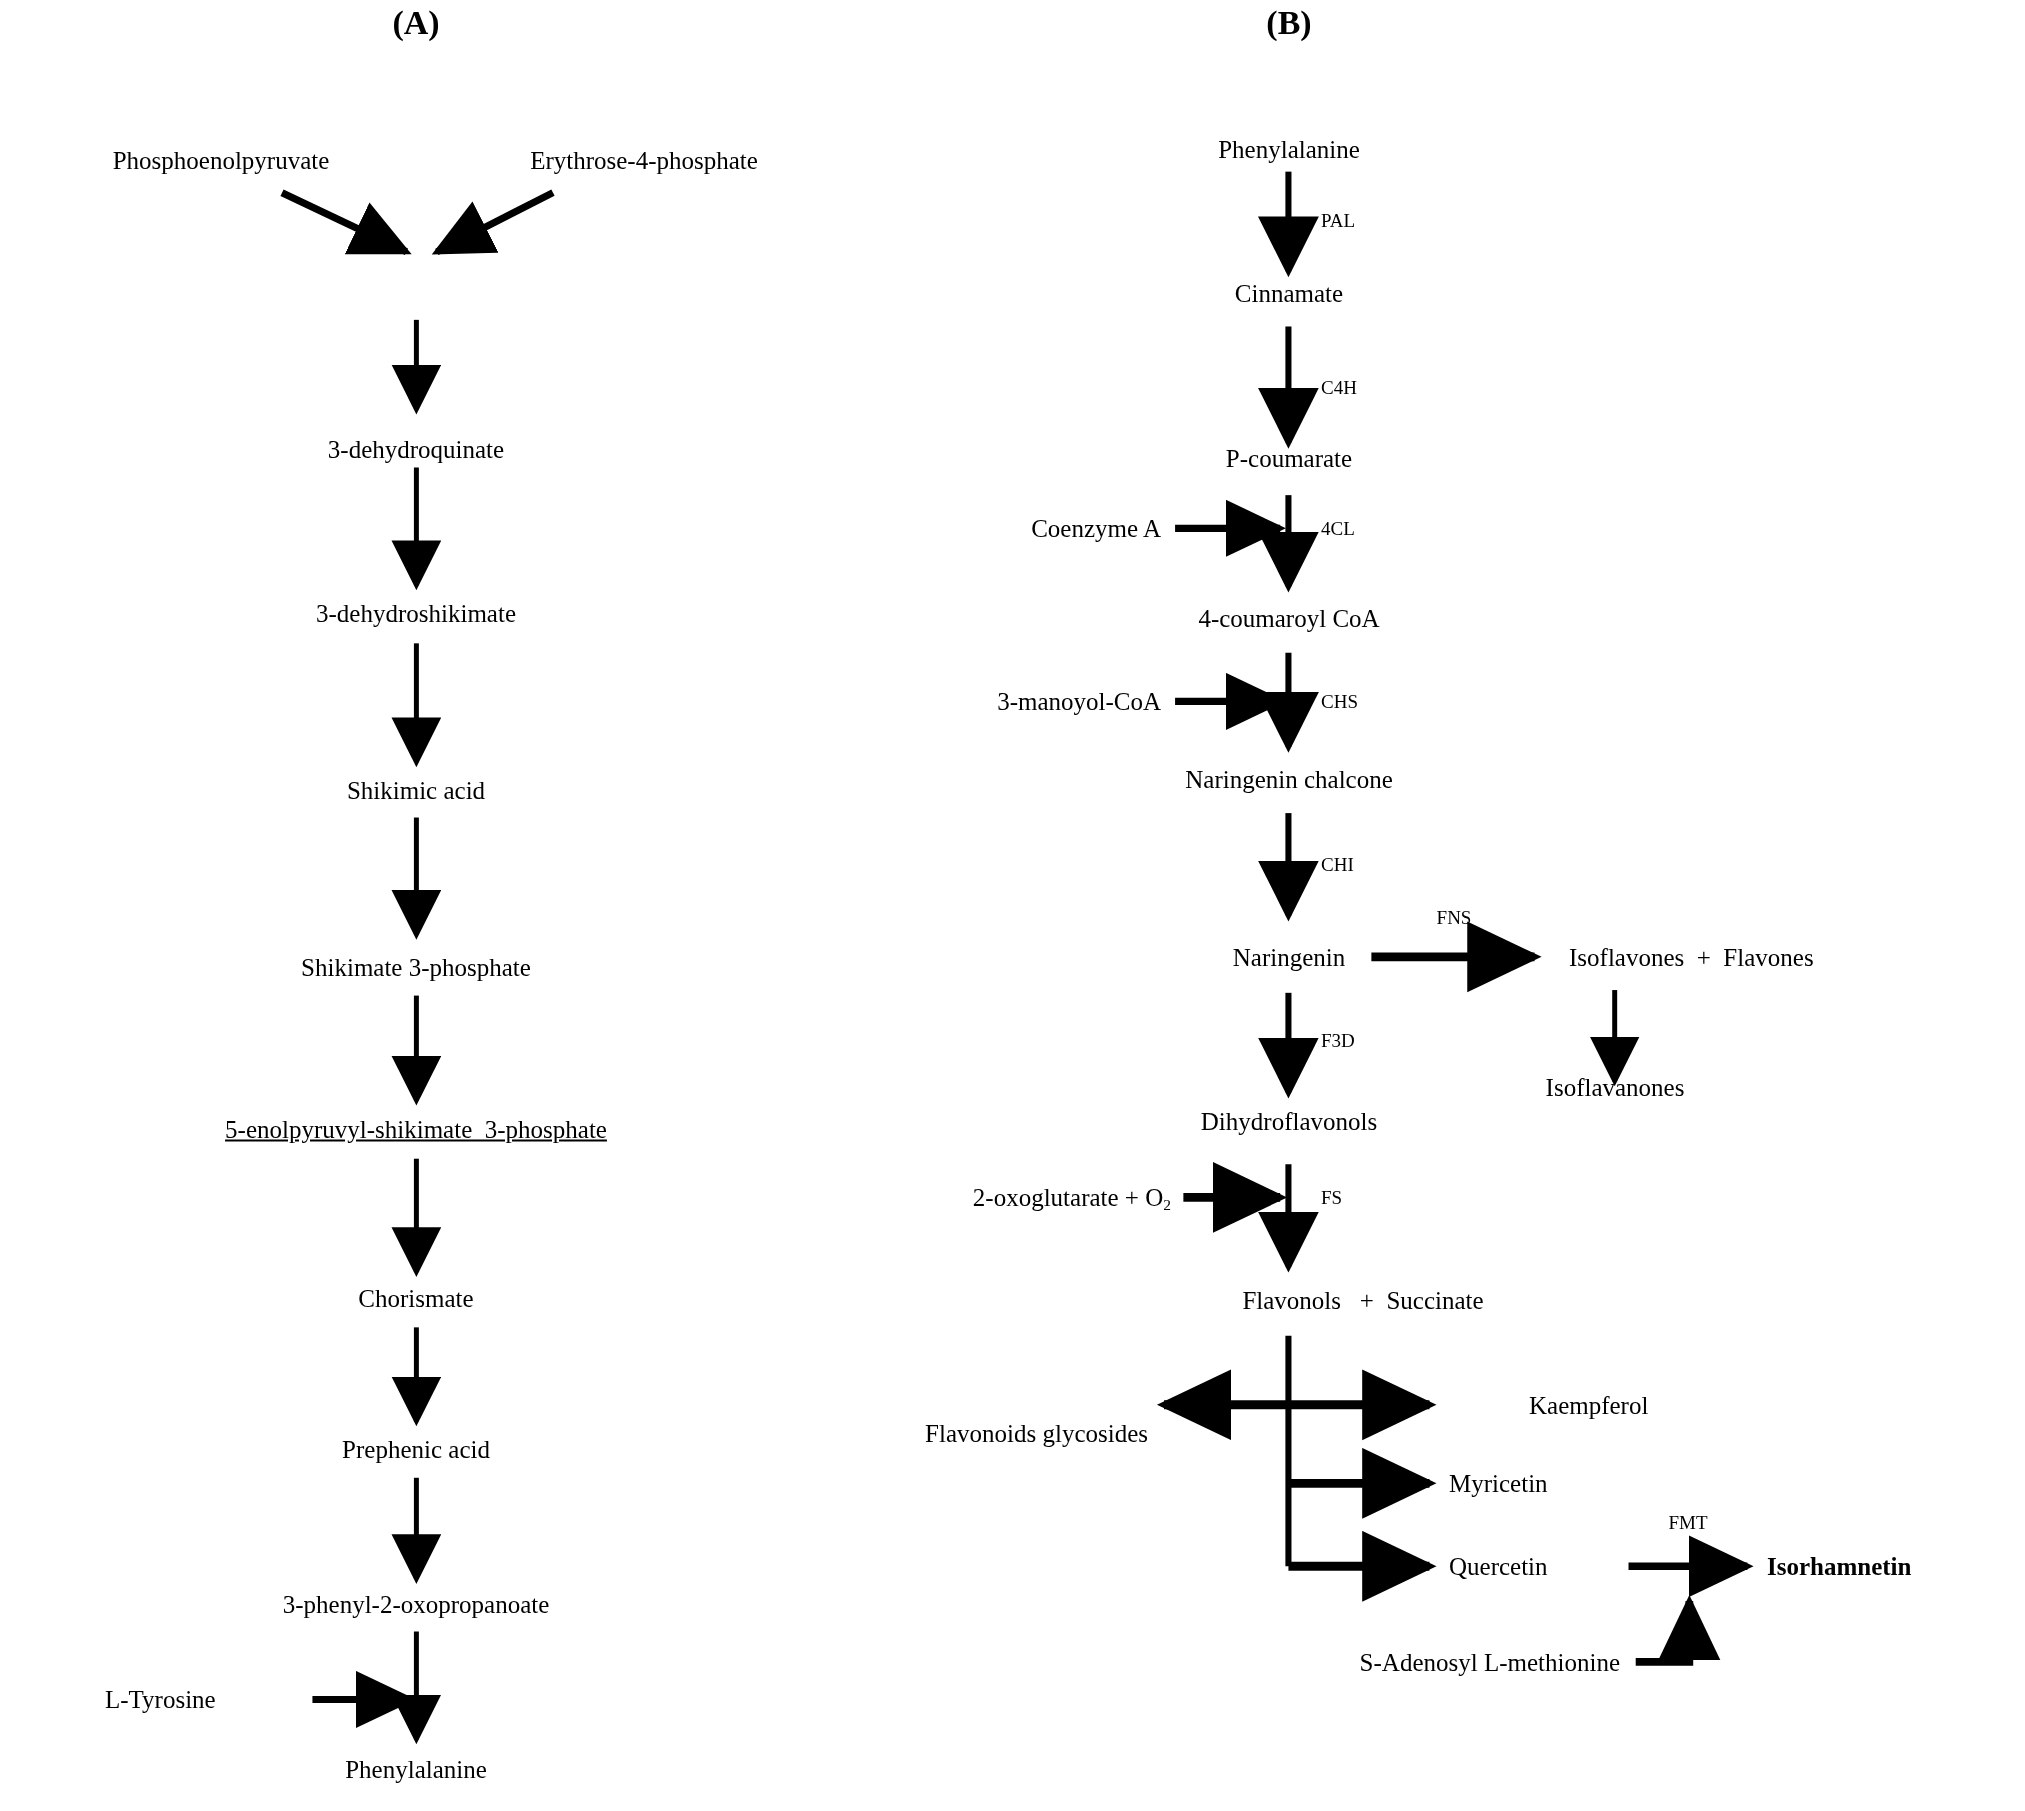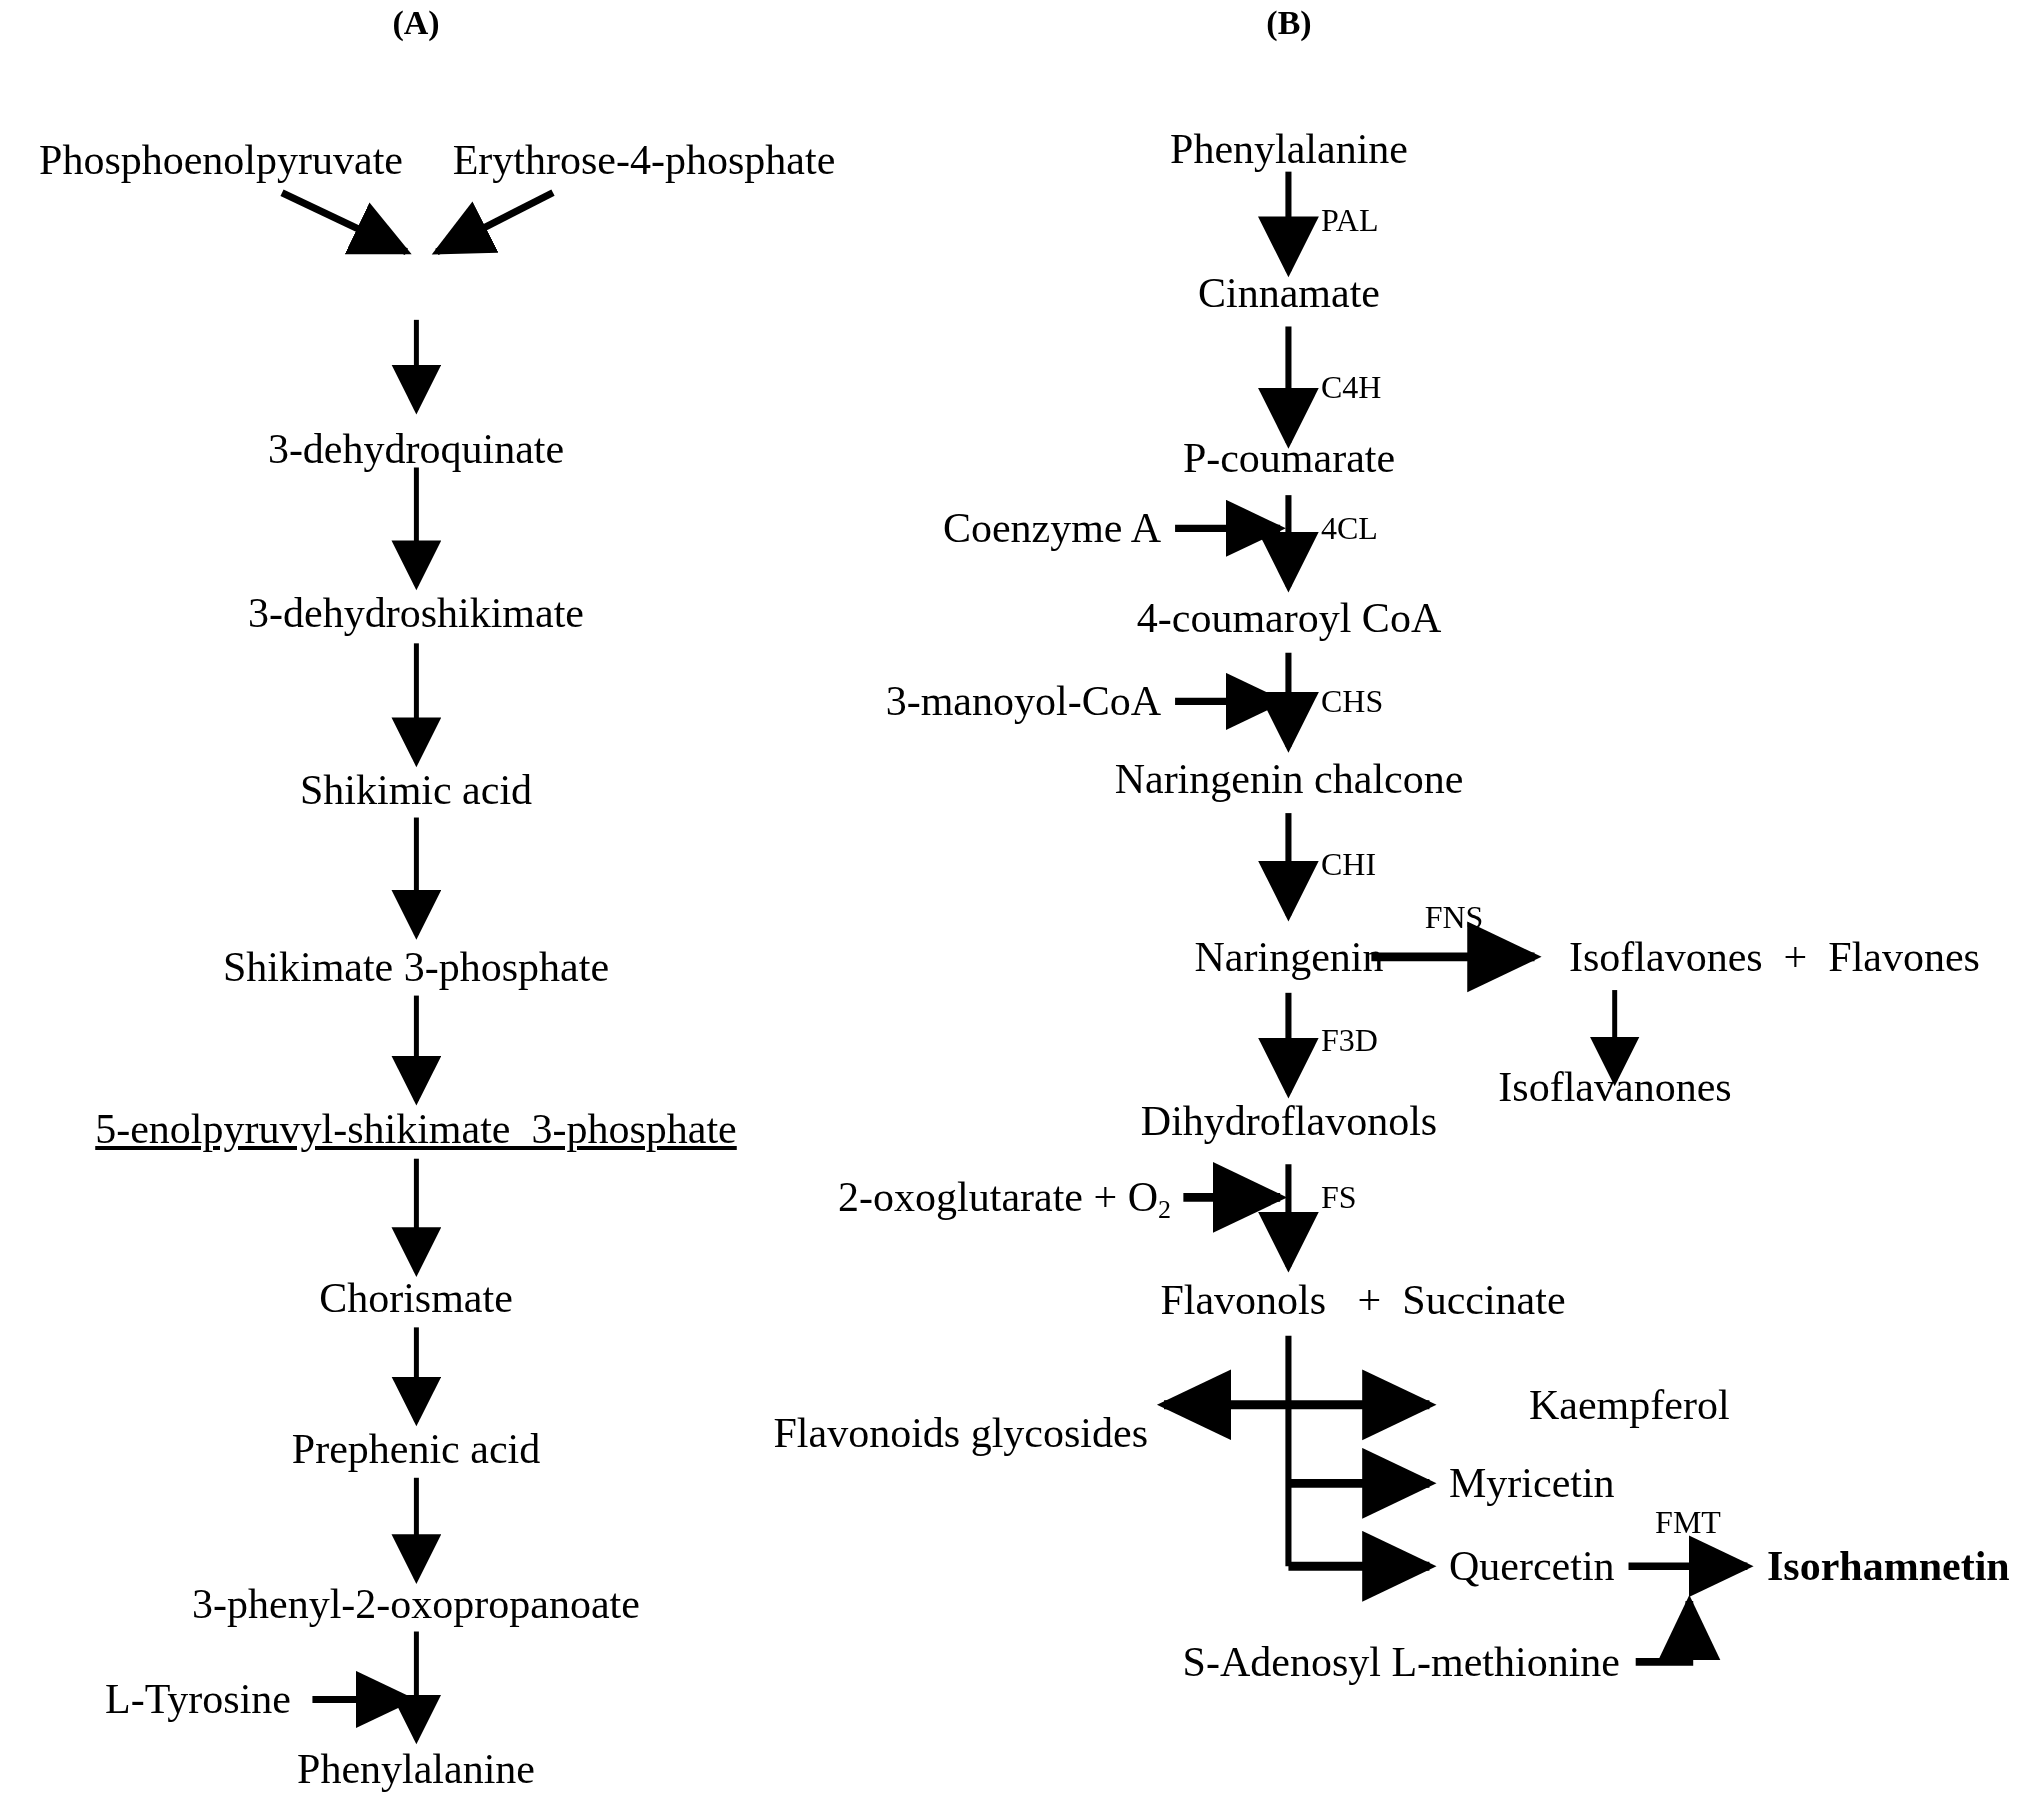--- a/index.html
+++ b/index.html
@@ -32,37 +32,37 @@
     font-family: "Liberation Serif", "DejaVu Serif", serif;
   }
   
   .panel-label {
     font-size: 34px;
     font-weight: bold;
     transform: translate(-50%, 0);
   }
   
   .metabolite {
-    font-size: 42px;
+    font-size: 25px;
     font-weight: normal;
     transform: translate(-50%, -50%);
     text-align: right;
   }
   .metabolite.left {
     transform: translate(0, -50%);
   }
   .metabolite.right {
     transform: translate(-100%, -50%);
   }
   .metabolite.bold {
     font-weight: bold;
   }
   
   .enzyme {
-    font-size: 32px;
+    font-size: 19px;
     font-weight: normal;
     transform: translate(0, -50%);
     font-family: Liberation Serif, serif;
   }
   .enzyme.center {
     transform: translate(-50%, -50%);
   }
   sub {
     font-size: 0.62em;
     vertical-align: -0.28em;

